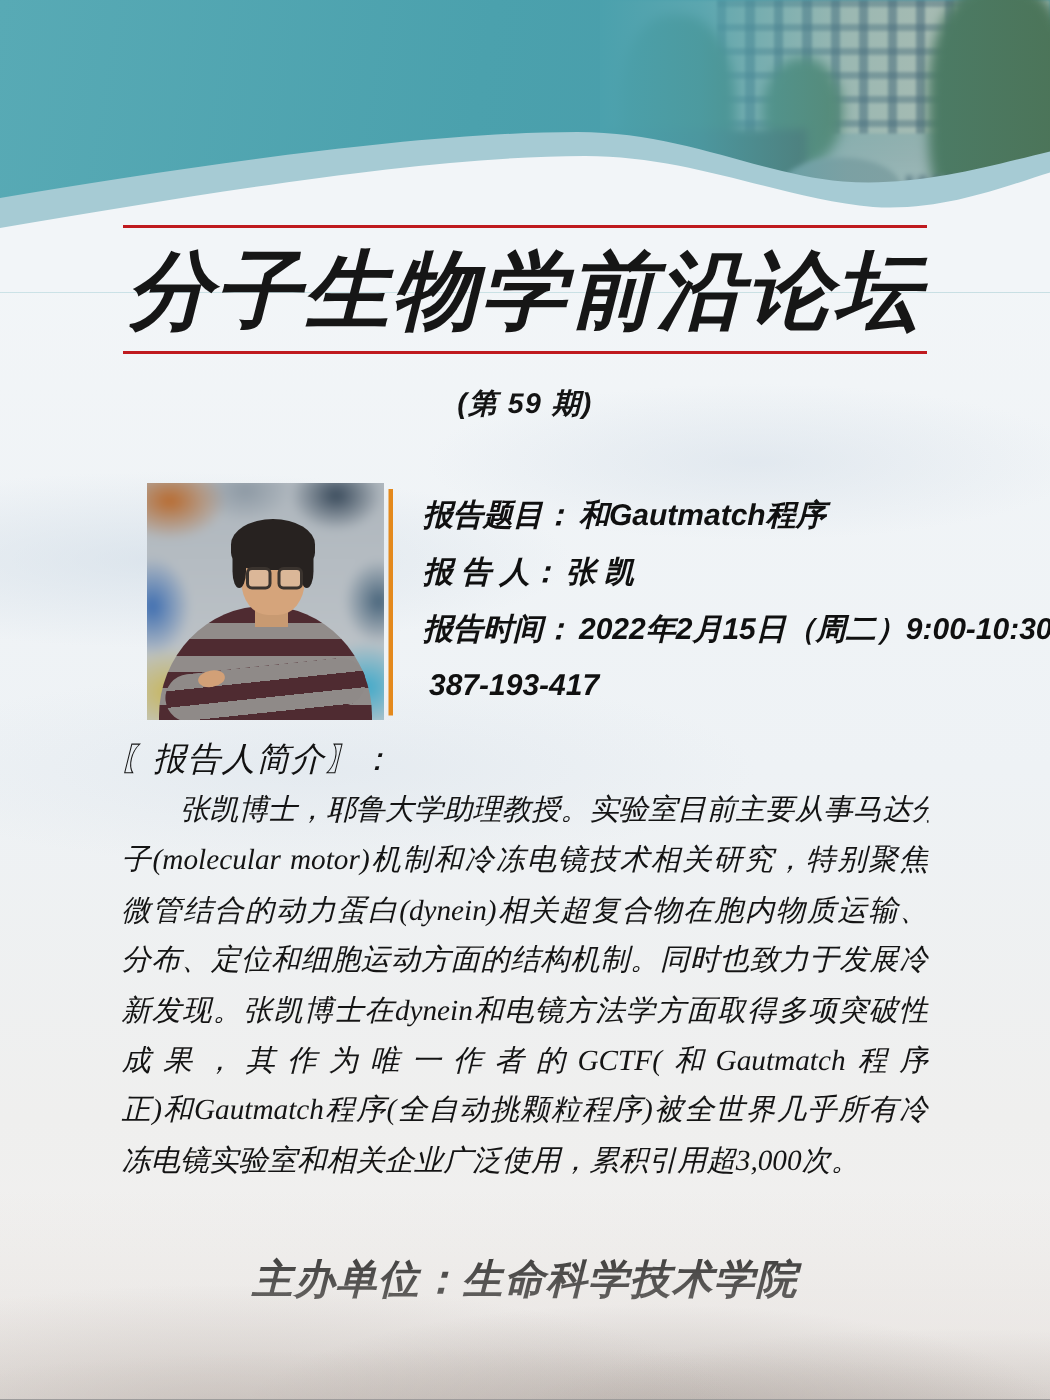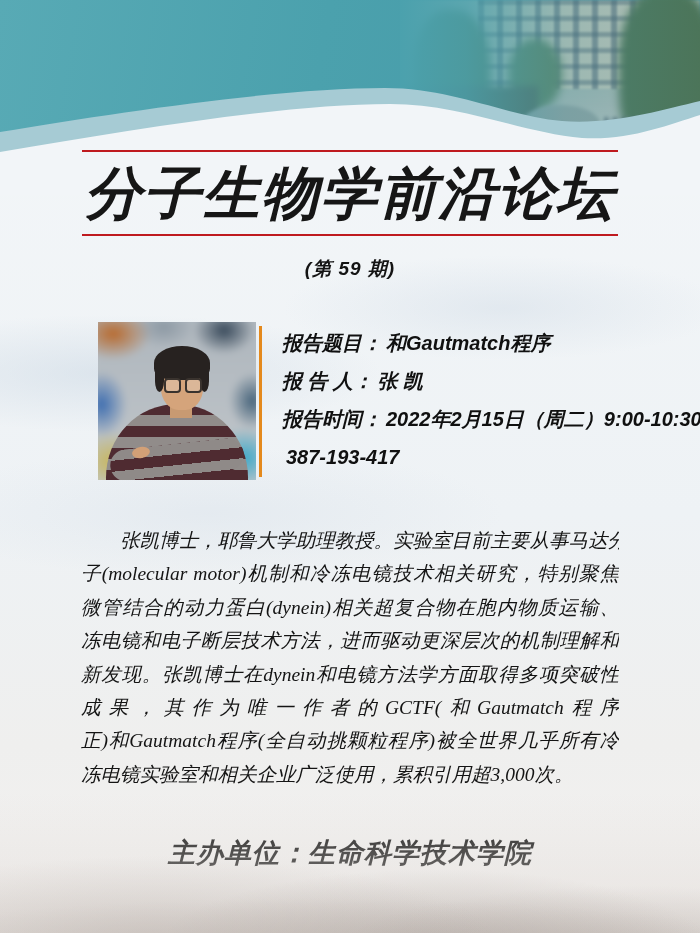--- a/index.html
+++ b/index.html
@@ -143,25 +143,26 @@
     </div>
     <div class="info-row">
       <span class="info-label">报告时间：</span>
       <span class="info-value">2022年2月15日（周二）9:00-10:30</span>
     </div>
     <div class="info-row">
       <span class="info-value">387-193-417</span>
     </div>
   </div>
 
+  <div class="bio-heading">〖报告人简介〗：</div>
   <div class="bio">
     <div class="bio-line">　　张凯博士，耶鲁大学助理教授。实验室目前主要从事马达分</div>
     <div class="bio-line">子(molecular motor)机制和冷冻电镜技术相关研究，特别聚焦</div>
     <div class="bio-line">微管结合的动力蛋白(dynein)相关超复合物在胞内物质运输、</div>
-    <div class="bio-line">冻电镜和电子断层技术方法，进而驱动更深层次的机制理解和</div>
+    <div class="bio-line">分布、定位和细胞运动方面的结构机制。同时也致力于发展冷</div>
     <div class="bio-line">新发现。张凯博士在dynein和电镜方法学方面取得多项突破性</div>
     <div class="bio-line">成果，其作为唯一作者的GCTF(和Gautmatch程序</div>
     <div class="bio-line">正)和Gautmatch程序(全自动挑颗粒程序)被全世界几乎所有冷</div>
     <div class="bio-line last">冻电镜实验室和相关企业广泛使用，累积引用超3,000次。</div>
   </div>
 
   <div class="organizer">主办单位：生命科学技术学院</div>
   <div class="mountains"></div>
 
 </div>

